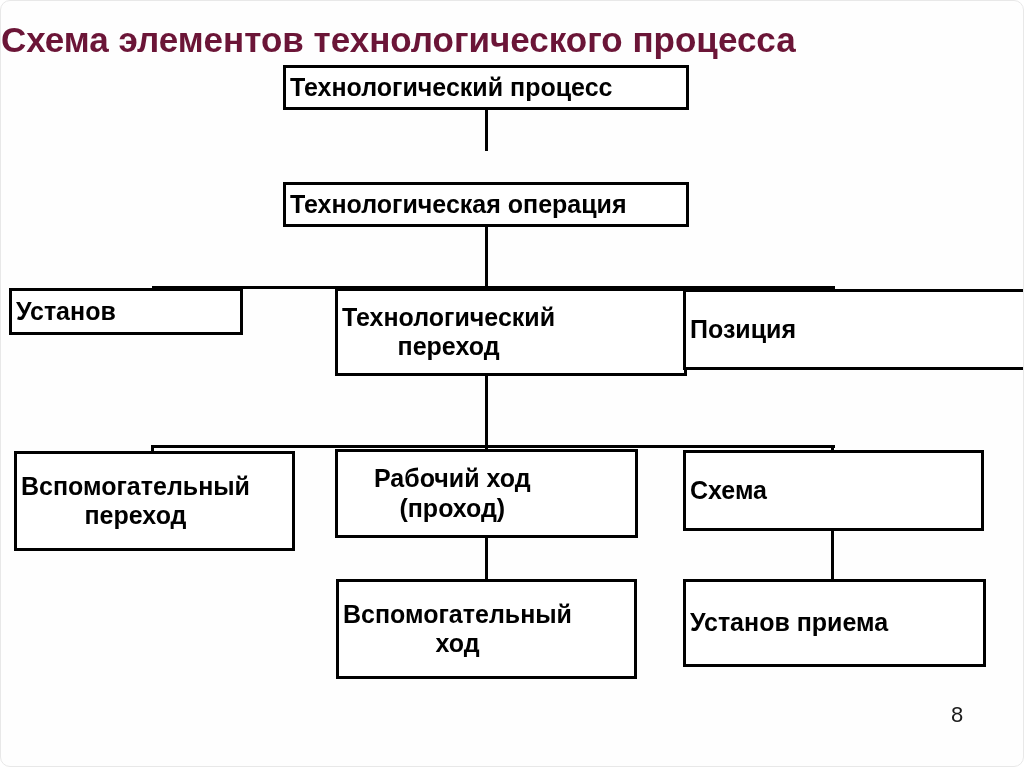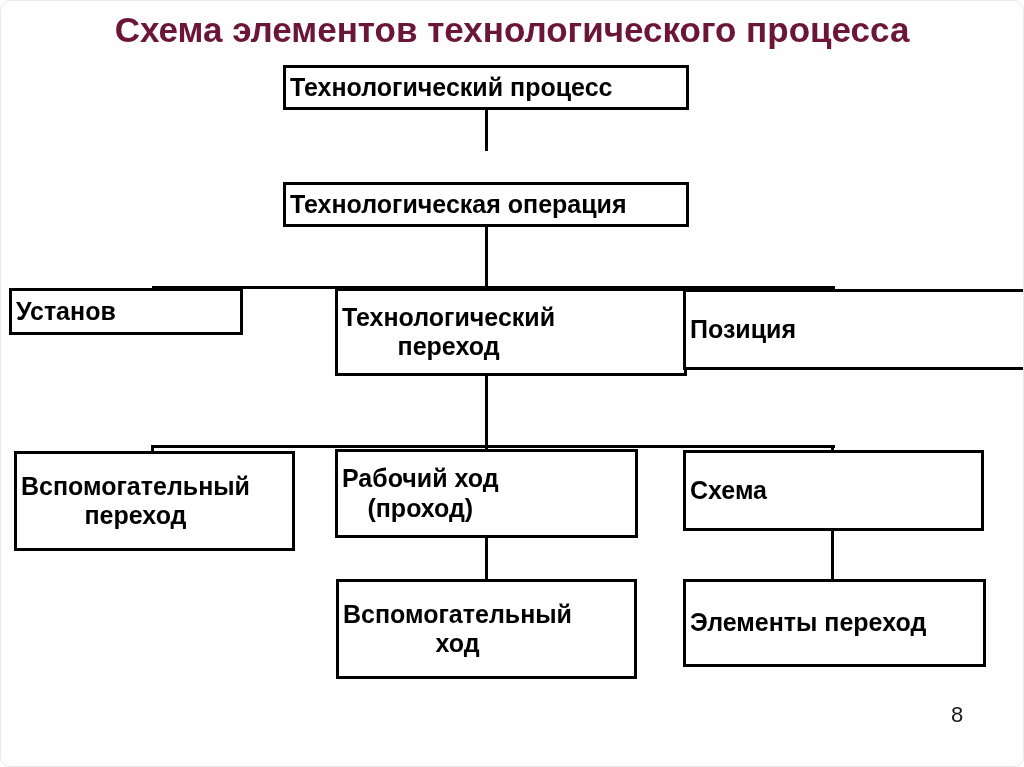--- a/index.html
+++ b/index.html
@@ -13,24 +13,23 @@
     height: 767px;
     background: #fefefe;
     border: 1px solid #e8e8e8;
     border-radius: 10px;
     box-sizing: border-box;
     overflow: hidden;
     font-family: "Liberation Sans", sans-serif;
   }
   .slide-title {
     position: absolute;
-    top: 9px;
+    top: 19px;
     left: 0;
     width: 100%;
-    text-align: center;
     font-size: 35px;
     font-weight: bold;
     color: #6B1537;
     white-space: nowrap;
   }
   .box {
     position: absolute;
     border: 3px solid #000000;
     background: #ffffff;
     box-sizing: border-box;
@@ -62,21 +61,21 @@
     color: #1a1a1a;
   }
 
   
   #b-tech-process   { left: 282px; top: 64px;  width: 406px; height: 45px; }
   #b-tech-operation { left: 282px; top: 147px; width: 406px; height: 45px; margin-top: 34px; }
   #b-ustanov        { left: 8px;  top: 287px; width: 234px; height: 47px; }
   #b-tech-perehod   { left: 334px; top: 287px; width: 352px; height: 88px; }
   #b-pozitsiya      { left: 682px; top: 288px; width: 364px; height: 81px; }
   #b-vspom-perehod  { left: 13px;  top: 450px; width: 281px; height: 100px; }
-  #b-rabochiy-hod   { left: 334px; top: 448px; width: 303px; height: 89px; }
+  #b-rabochiy-hod   { left: 334px; top: 448px; width: 303px; height: 89px; padding-left: 32px; }
   #b-priem          { left: 682px; top: 449px; width: 301px; height: 81px; }
   #b-vspom-hod      { left: 335px; top: 578px; width: 301px; height: 100px; }
   #b-elementy-priema{ left: 682px; top: 578px; width: 303px; height: 88px; }
 
   
   #c-v1 { left: 484px; top: 106px; width: 3px;  height: 44px; }
   #c-v2 { left: 484px; top: 189px; width: 3px;  height: 100px; }
   #c-h1 { left: 151px; top: 285px; width: 683px; height: 3px; }
   #c-v3 { left: 484px; top: 372px; width: 3px;  height: 78px; }
   #c-h2 { left: 150px; top: 444px; width: 684px; height: 3px; }
@@ -136,18 +135,18 @@
   <div class="box" id="b-priem">
     <span class="lbl">Схема</span>
   </div>
 
   <div class="box" id="b-vspom-hod">
     <span class="lbl">Вспомогательный
 ход</span>
   </div>
 
   <div class="box" id="b-elementy-priema">
-    <span class="lbl">Элементы переход</span>
+    <span class="lbl">Установ приема</span>
   </div>
 
   <div class="page-number">8</div>
 
 </div>
 
 </body></html>

